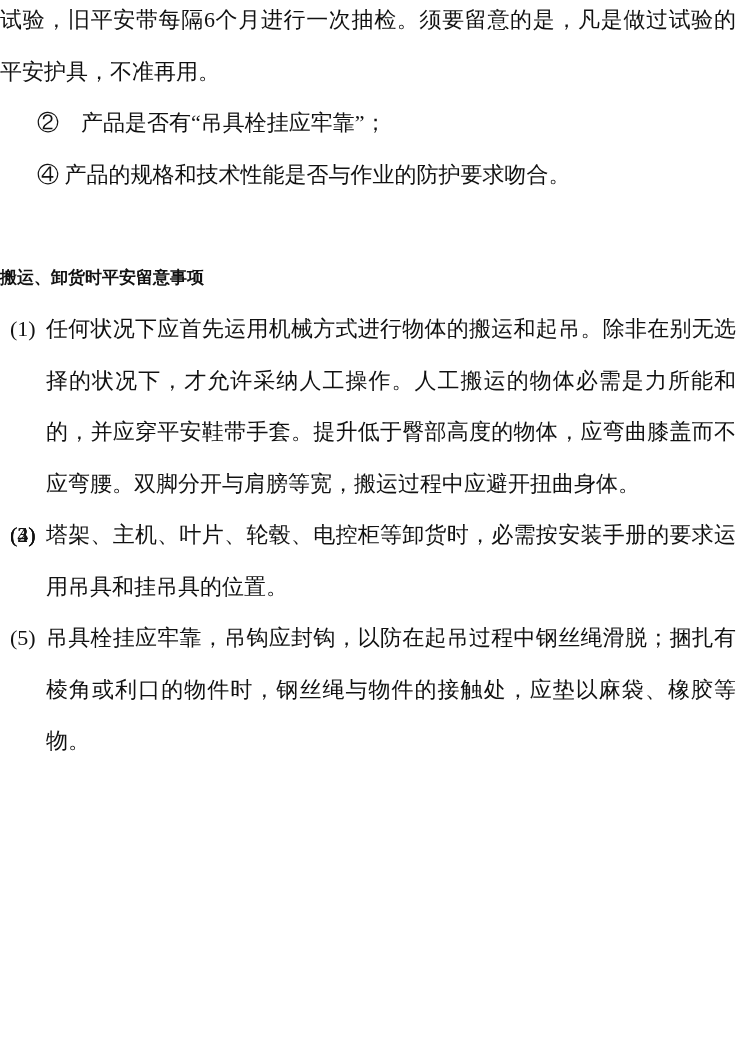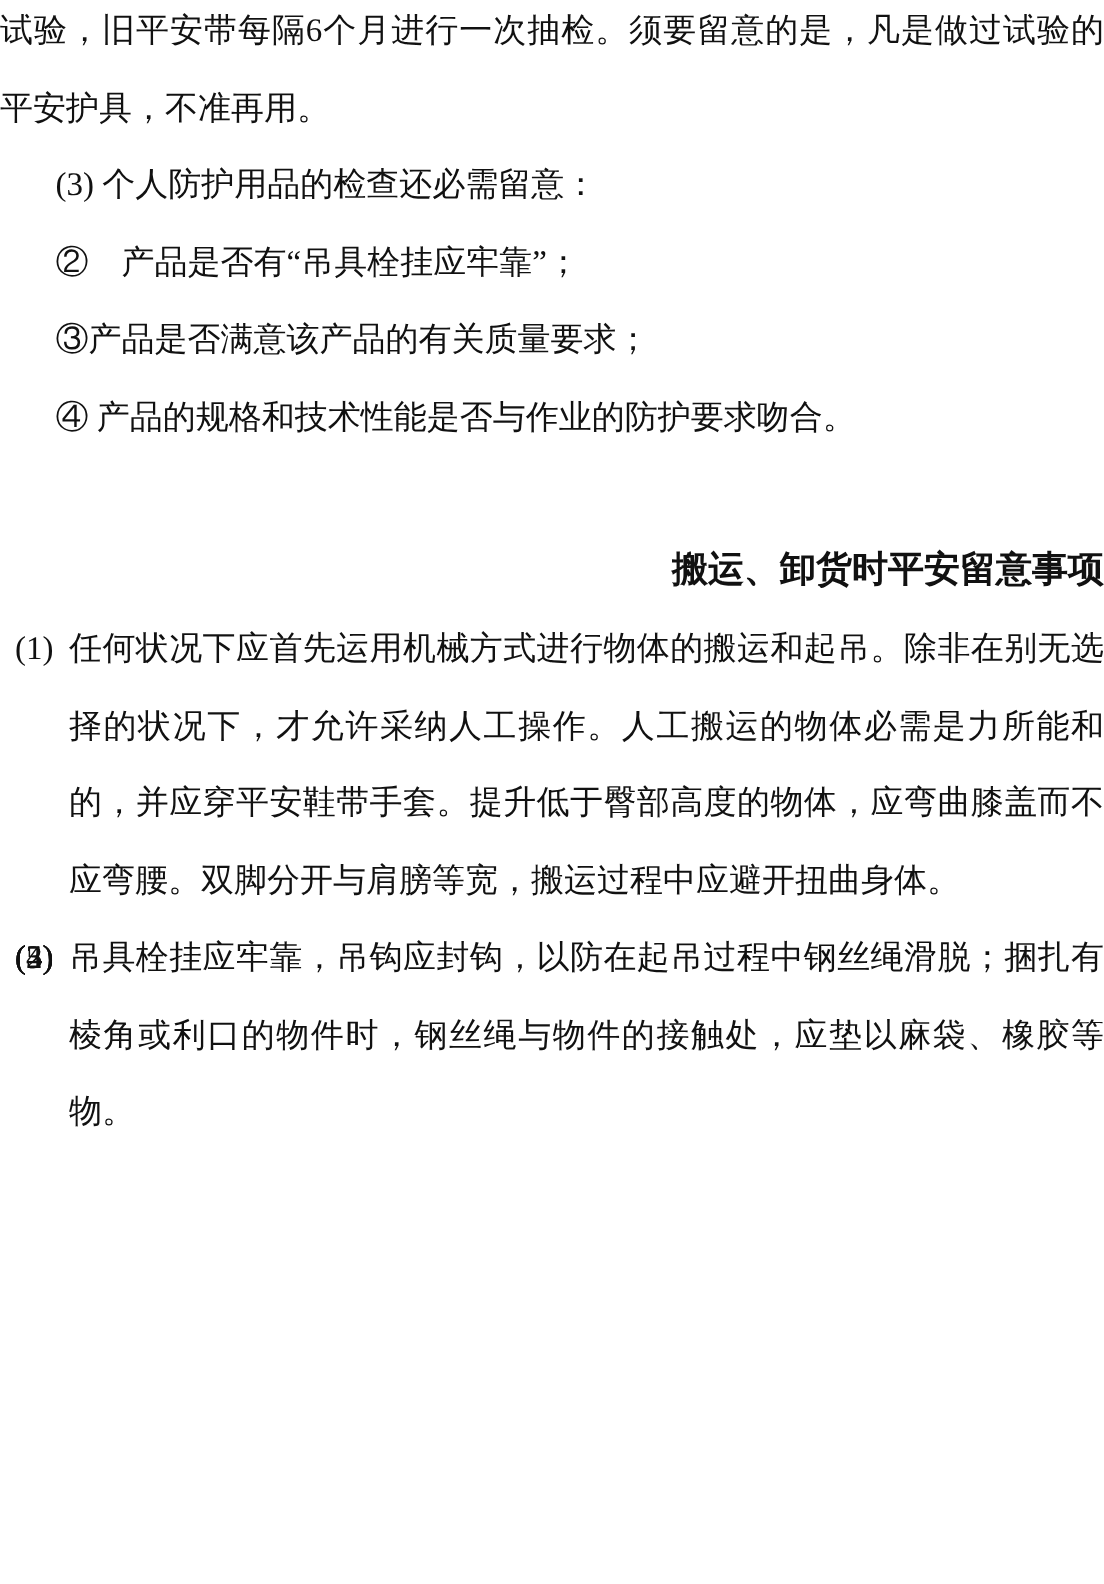--- a/index.html
+++ b/index.html
@@ -30,23 +30,23 @@
   }
   
   .sub {
     padding-left: 37px;
   }
   .spacer {
     height: 51.5px;
   }
   .heading {
     margin: 0;
-    font-size: 24px;
+    font-size: 17px;
     line-height: 51.5px;
-    text-align: right;
+    text-align: left;
     font-weight: bold;
   }
   
   .li {
     position: relative;
     margin: 0;
     padding-left: 46px;
     text-align: justify;
   }
   .li .num {
@@ -56,26 +56,24 @@
     text-align: left;
   }
 </style>
 </head>
 <body>
 
 <div class="doc">
 
   <p class="p">试验，旧平安带每隔6个月进行一次抽检。须要留意的是，凡是做过试验的平安护具，不准再用。</p>
 
-  <p class="p sub">(3) 个人防护用品的检查还必需留意：</p>
 
 
   <p class="p sub">②　产品是否有“吊具栓挂应牢靠”；</p>
 
-  <p class="p sub">③产品是否满意该产品的有关质量要求；</p>
 
   <p class="p sub">④ 产品的规格和技术性能是否与作业的防护要求吻合。</p>
 
   <div class="spacer"></div>
 
   <h2 class="heading">搬运、卸货时平安留意事项</h2>
 
   <p class="li">
     <span class="num">(1)</span>
     <span>任何状况下应首先运用机械方式进行物体的搬运和起吊。除非在别无选择的状况下，才允许采纳人工操作。人工搬运的物体必需是力所能和的，并应穿平安鞋带手套。提升低于臀部高度的物体，应弯曲膝盖而不应弯腰。双脚分开与肩膀等宽，搬运过程中应避开扭曲身体。</span>
@@ -84,20 +82,21 @@
   <p class="li">
     <span class="num">(2)</span>
   </p>
 
   <p class="li">
     <span class="num">(3)</span>
   </p>
 
   <p class="li">
     <span class="num">(4)</span>
+    <span>塔架、主机、叶片、轮毂、电控柜等卸货时，必需按安装手册的要求运用吊具和挂吊具的位置。</span>
   </p>
 
   <p class="li">
     <span class="num">(5)</span>
     <span>吊具栓挂应牢靠，吊钩应封钩，以防在起吊过程中钢丝绳滑脱；捆扎有棱角或利口的物件时，钢丝绳与物件的接触处，应垫以麻袋、橡胶等物。</span>
   </p>
 
 </div>
 
 </body></html>

